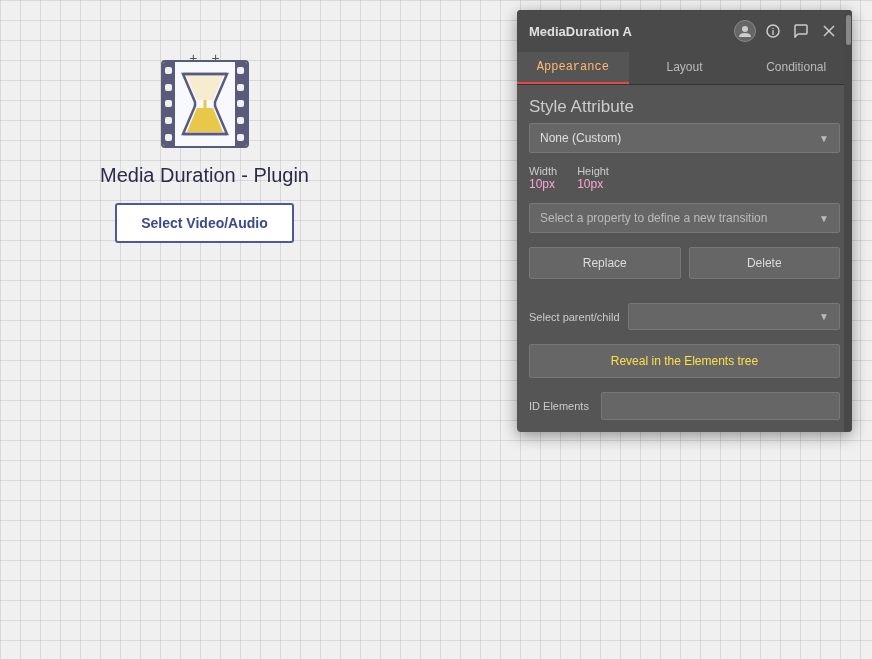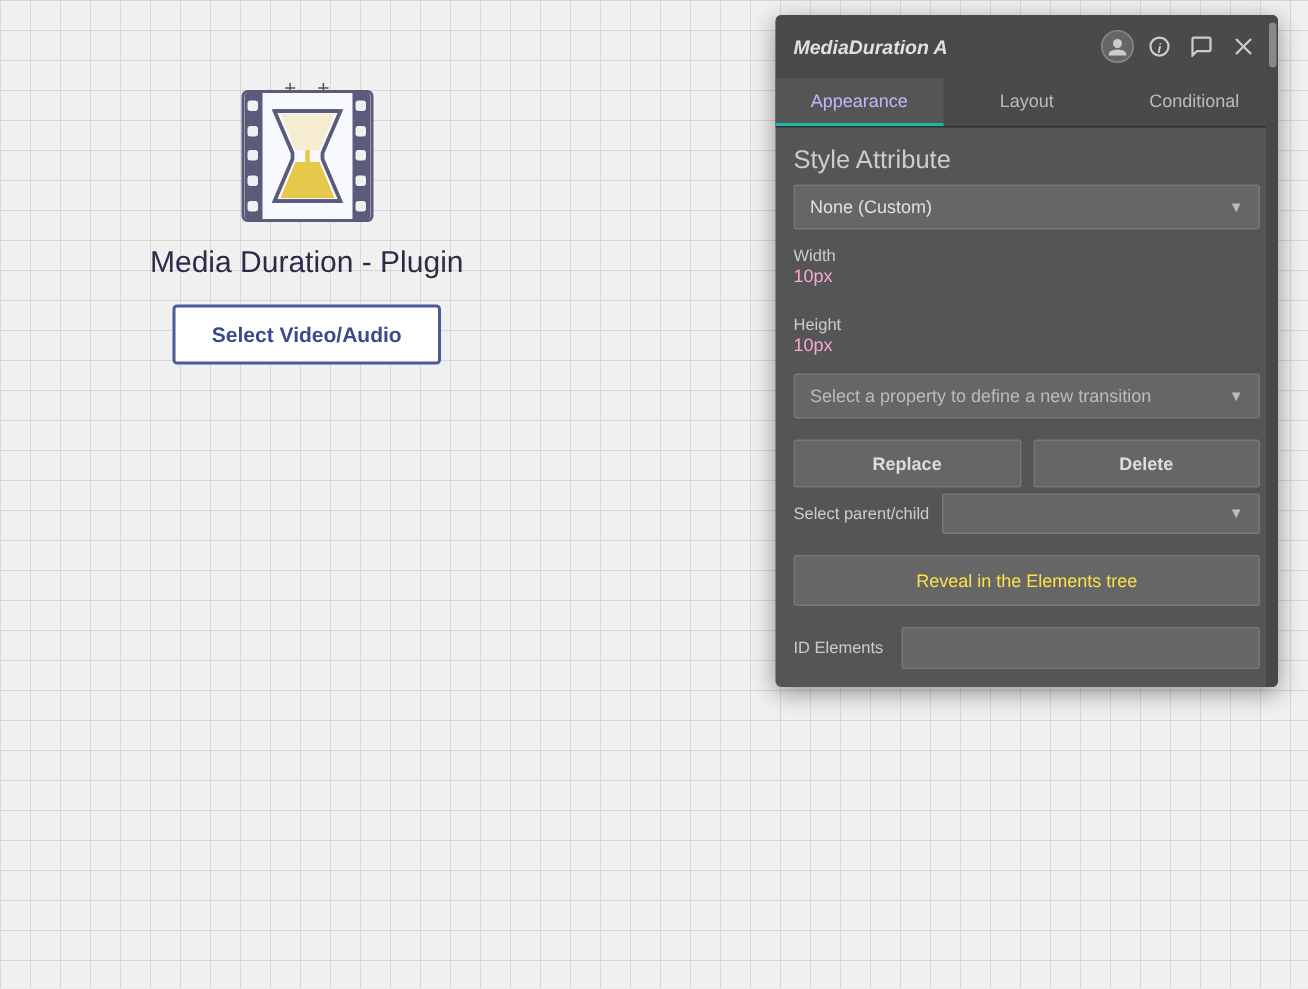--- a/index.html
+++ b/index.html
@@ -123,21 +123,20 @@
       box-shadow: 0 4px 16px rgba(0,0,0,0.4);
       overflow: hidden;
     }
 
     .panel-header {
       background: #4a4a4a;
       padding: 10px 12px;
       display: flex;
       align-items: center;
       justify-content: space-between;
-      font-style: italic;
     }
 
     .panel-title {
       color: #e0e0e0;
       font-size: 13px;
       font-weight: 600;
     }
 
     .panel-header-icons {
       display: flex;
@@ -174,23 +173,24 @@
       flex: 1;
       padding: 8px 4px;
       text-align: center;
       color: #bbb;
       font-size: 12px;
       cursor: pointer;
       border-bottom: 2px solid transparent;
     }
 
     .tab.active {
-      color: #c4b5fd;
-      border-bottom: 2px solid #14b8a6;
+      color: #fdba74;
+      border-bottom: 2px solid #ef4444;
       background: #555;
+      font-family: Liberation Mono, monospace;
     }
 
     
     .panel-content {
       padding: 12px;
     }
 
     .section-label {
       color: #ccc;
       font-size: 17px;
@@ -214,21 +214,20 @@
 
     .dropdown-arrow {
       font-size: 10px;
       color: #bbb;
     }
 
     .dimensions-row {
       display: flex;
       gap: 20px;
       margin-bottom: 12px;
-      flex-direction: column;
     }
 
     .dimension-group {
       display: flex;
       flex-direction: column;
     }
 
     .dim-label {
       color: #ccc;
       font-size: 11px;
@@ -250,22 +249,21 @@
       justify-content: space-between;
       align-items: center;
       cursor: pointer;
       border-radius: 2px;
       margin-bottom: 14px;
     }
 
     .action-buttons {
       display: flex;
       gap: 8px;
-      margin-bottom: 4px;
-      font-weight: bold;
+      margin-bottom: 24px;
     }
 
     .action-btn {
       flex: 1;
       padding: 8px;
       background: #666;
       border: 1px solid #777;
       color: #ddd;
       font-size: 12px;
       cursor: pointer;

